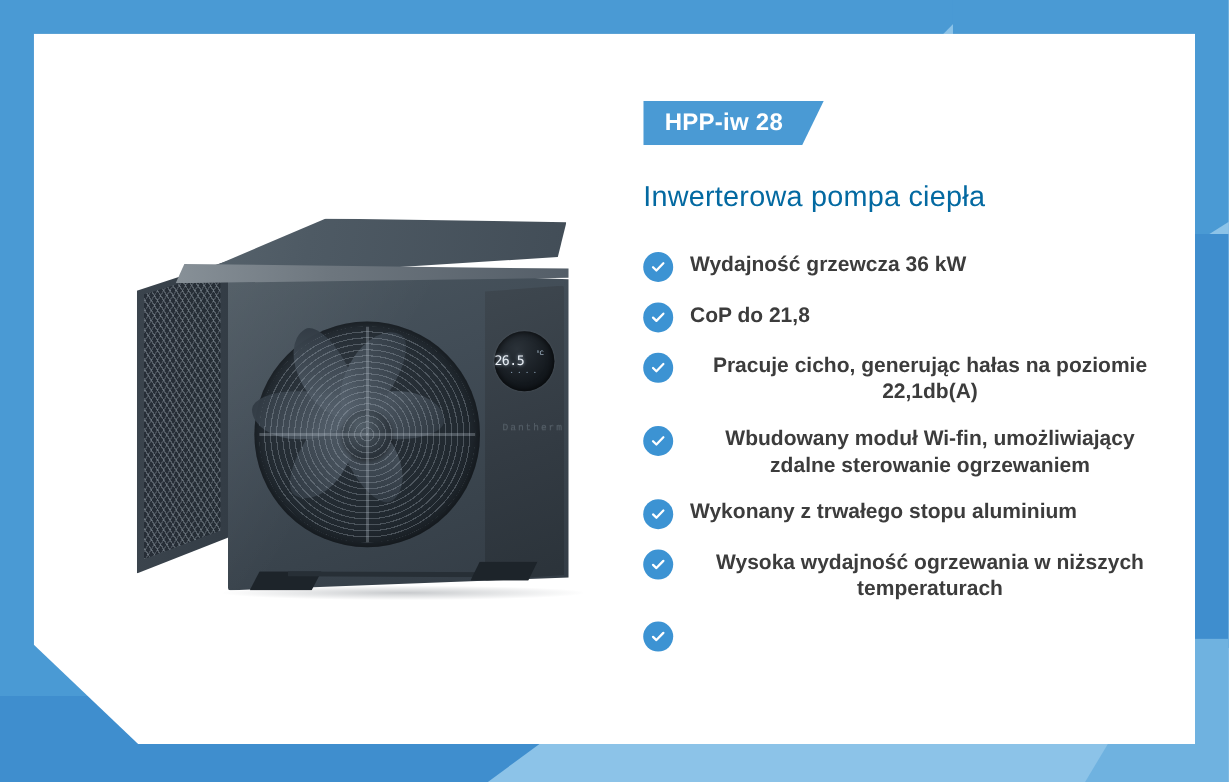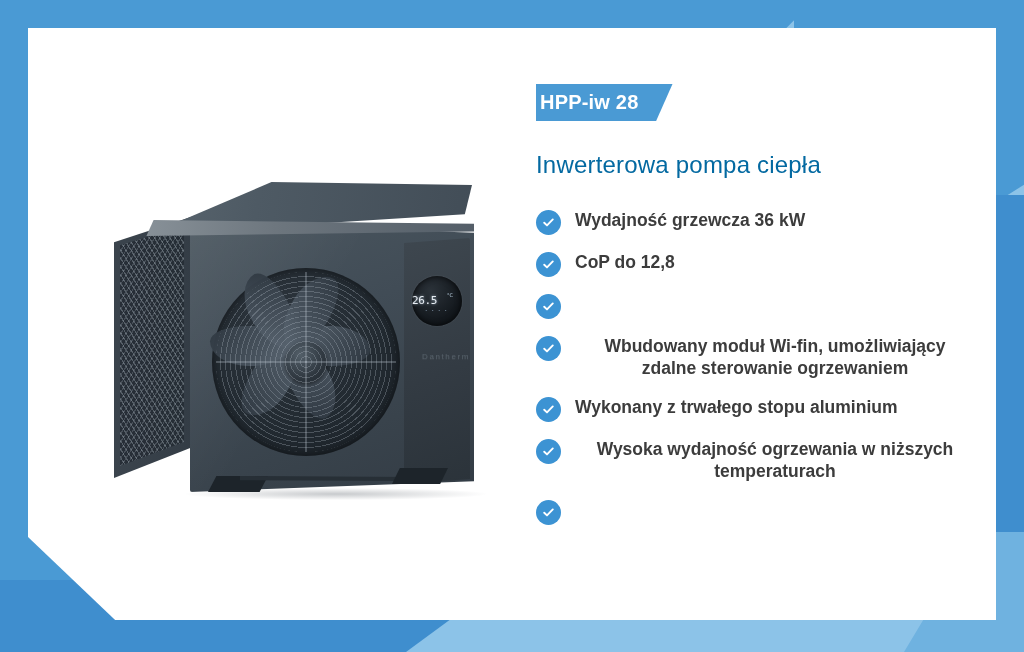--- a/index.html
+++ b/index.html
@@ -173,21 +173,21 @@
     color:#bcd2e4; font-size:5px; font-family:"DejaVu Sans", sans-serif;
   }
   #pp-display-dots {
     position:absolute; left:0; right:0; bottom:13px;
     text-align:center; color:#7f93a6; font-size:4px; letter-spacing:2px;
   }
   #pp-brand {
     left:316px; top:176px; width:64px;
     text-align:right;
     color:#5a656e;
-    font-family:Liberation Sans, sans-serif;
+    font-family:Liberation Mono, monospace;
     font-size:8px; letter-spacing:1.6px;
     text-shadow: 0 1px 0 rgba(255,255,255,.07);
     opacity:.85;
   }
   
   .foot { background:#1d242a; }
   #pp-foot-l { left:118px; top:300px; width:60px; height:16px;
     clip-path: polygon(14% 0, 100% 0, 86% 100%, 0 100%); }
   #pp-foot-r { left:302px; top:292px; width:56px; height:16px;
     clip-path: polygon(14% 0, 100% 0, 86% 100%, 0 100%); }
@@ -205,21 +205,21 @@
     width:460px;
   }
 
   #badge {
     display:inline-block;
     position:relative;
     background:#4a9ad4;
     color:#ffffff;
     font-size:20px;
     font-weight:bold;
-    padding:7px 26px 7px 4px;
+    padding:7px 26px 7px 18px;
     letter-spacing:.2px;
     clip-path: polygon(0 0, 100% 0, 88% 100%, 0 100%);
     padding-right:34px;
   }
 
   #subtitle {
     margin-top:30px;
     color:#0369a1;
     font-size:24px;
     font-weight:300;
@@ -316,29 +316,30 @@
           </span>
           <span class="feature-text">Wydajność grzewcza 36 kW</span>
         </div>
 
         <div class="feature">
           <span class="feature-icon">
             <svg width="13" height="13" viewBox="0 0 13 13">
                 <path d="M2.2 6.7 L5.0 9.4 L10.8 3.4" fill="none" stroke="#ffffff" stroke-width="1.9" stroke-linecap="round" stroke-linejoin="round"></path>
               </svg>
           </span>
-          <span class="feature-text">CoP do 12,8</span>
-        </div>
-
-        <div class="feature">
-          <span class="feature-icon">
-            <svg width="13" height="13" viewBox="0 0 13 13">
-                <path d="M2.2 6.7 L5.0 9.4 L10.8 3.4" fill="none" stroke="#ffffff" stroke-width="1.9" stroke-linecap="round" stroke-linejoin="round"></path>
-              </svg>
-          </span>
+          <span class="feature-text">CoP do 21,8</span>
+        </div>
+
+        <div class="feature">
+          <span class="feature-icon">
+            <svg width="13" height="13" viewBox="0 0 13 13">
+                <path d="M2.2 6.7 L5.0 9.4 L10.8 3.4" fill="none" stroke="#ffffff" stroke-width="1.9" stroke-linecap="round" stroke-linejoin="round"></path>
+              </svg>
+          </span>
+          <span class="feature-text">Pracuje cicho, generując hałas na poziomie 22,1db(A)</span>
         </div>
 
         <div class="feature">
           <span class="feature-icon">
             <svg width="13" height="13" viewBox="0 0 13 13">
                 <path d="M2.2 6.7 L5.0 9.4 L10.8 3.4" fill="none" stroke="#ffffff" stroke-width="1.9" stroke-linecap="round" stroke-linejoin="round"></path>
               </svg>
           </span>
           <span class="feature-text">Wbudowany moduł Wi-fin, umożliwiający zdalne sterowanie ogrzewaniem</span>
         </div>

